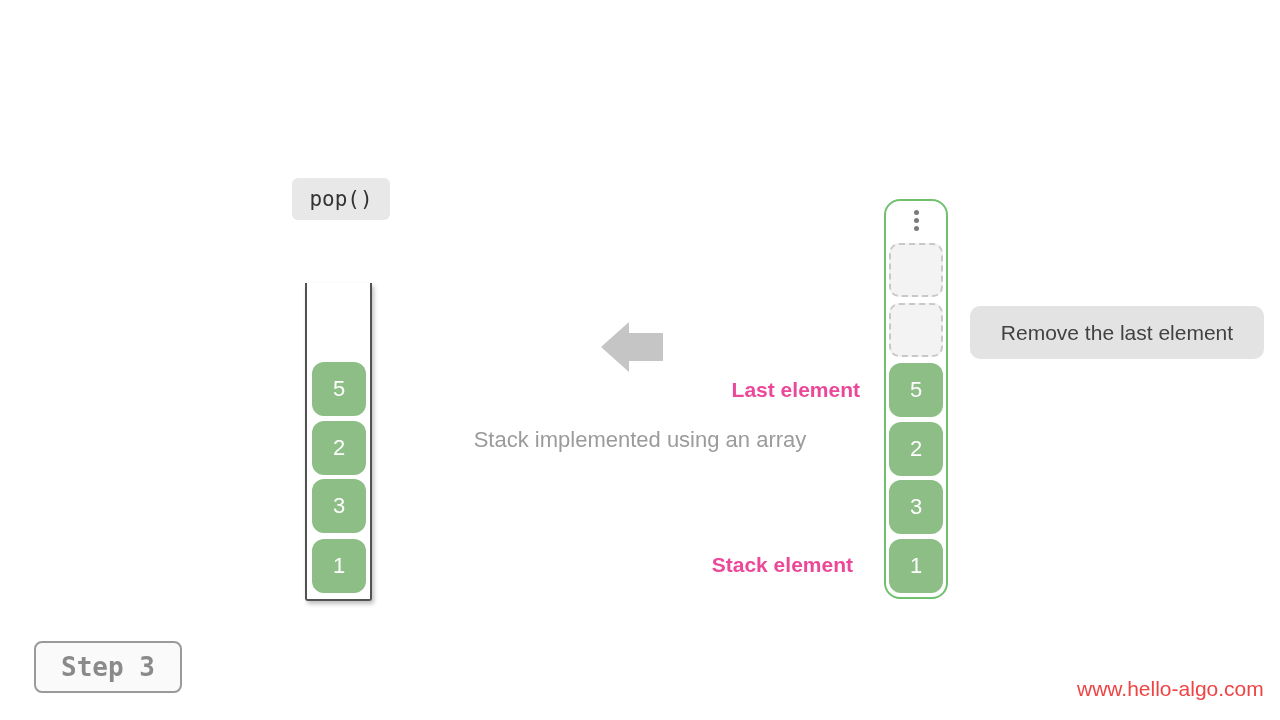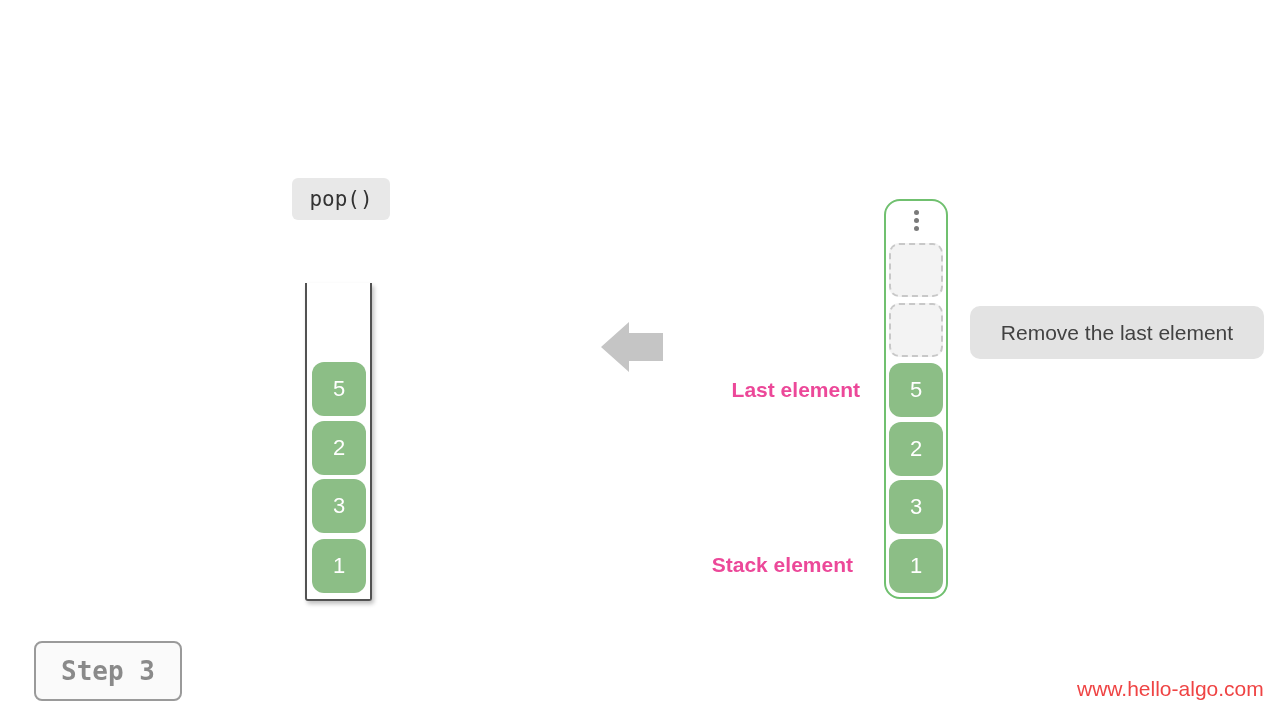--- a/index.html
+++ b/index.html
@@ -98,21 +98,21 @@
   .annotation {
     left: 970px; top: 306px; width: 294px; height: 53px;
     background: #e3e3e3; border-radius: 10px;
     color: #424242; font-size: 21px;
     display: flex; align-items: center; justify-content: center;
     white-space: nowrap;
   }
 
   
   .step-badge {
-    left: 34px; top: 641px; width: 148px; height: 60px;
+    left: 34px; top: 641px; width: 148px; height: 52px;
     box-sizing: border-box;
     background: #fafafa;
     border: 2px solid #9a9a9a;
     border-radius: 8px;
     color: #8a8a8a;
     font-family: "DejaVu Sans Mono", monospace;
     font-weight: bold; font-size: 26px;
     display: flex; align-items: center; justify-content: center;
   }
 
@@ -137,20 +137,21 @@
     <div class="cell s2">3</div>
     <div class="cell s3">1</div>
   </div>
 
   <svg class="abs arrow-wrap" viewBox="0 0 62 50" xmlns="http://www.w3.org/2000/svg">
     <polygon points="0,25 28,0 28,11 62,11 62,39 28,39 28,50" fill="#c5c5c5"></polygon>
   </svg>
 
   <div class="abs marker marker-last">Last element</div>
 
+  <div class="abs caption">Stack implemented using an array</div>
 
   <div class="abs marker marker-first">Stack element</div>
 
   <div class="abs array-container">
     <div class="dots">
       <span></span>
         <span></span>
         <span></span>
     </div>
     <div class="empty-slot e0"></div>

